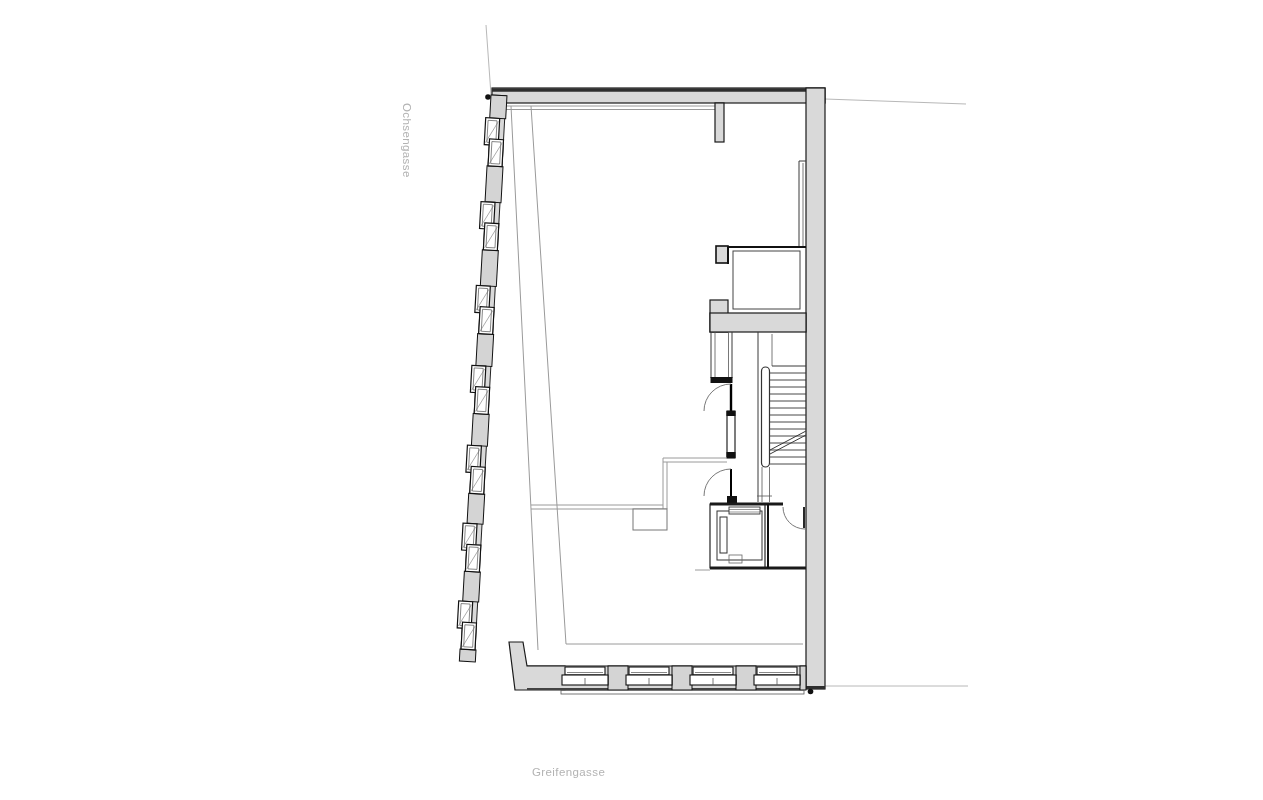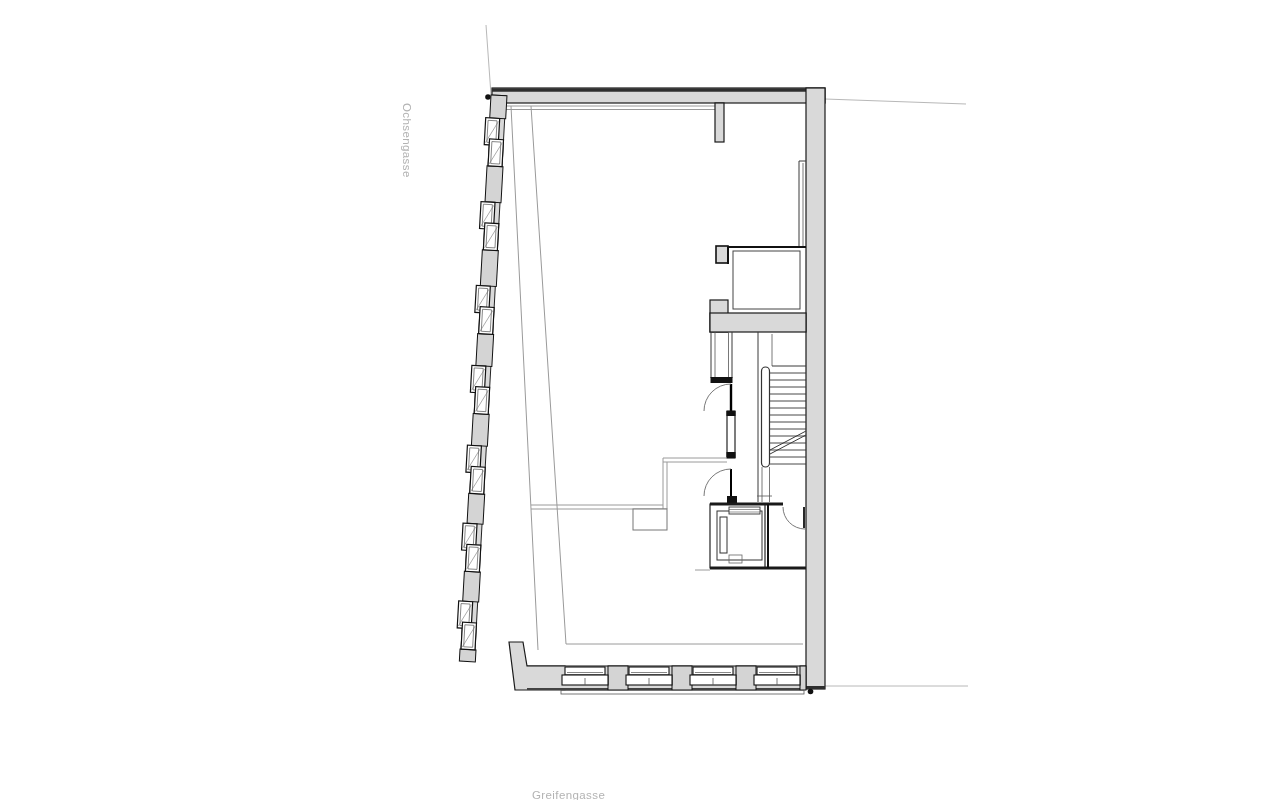--- a/index.html
+++ b/index.html
@@ -204,15 +204,15 @@
     </g>
 
     <g>
       <circle cx="488" cy="97" r="2.8" fill="#111"></circle>
       <circle cx="810.5" cy="691.5" r="2.8" fill="#111"></circle>
     </g>
   </svg>
 
   <div class="street-label vertical" style="left:401px;top:103px;">Ochsengasse</div>
 
-  <div class="street-label" style="left:532px;top:789px;">Greifengasse</div>
+  <div class="street-label" style="left:532px;top:766px;">Greifengasse</div>
 
 </div>
 
 </body></html>

